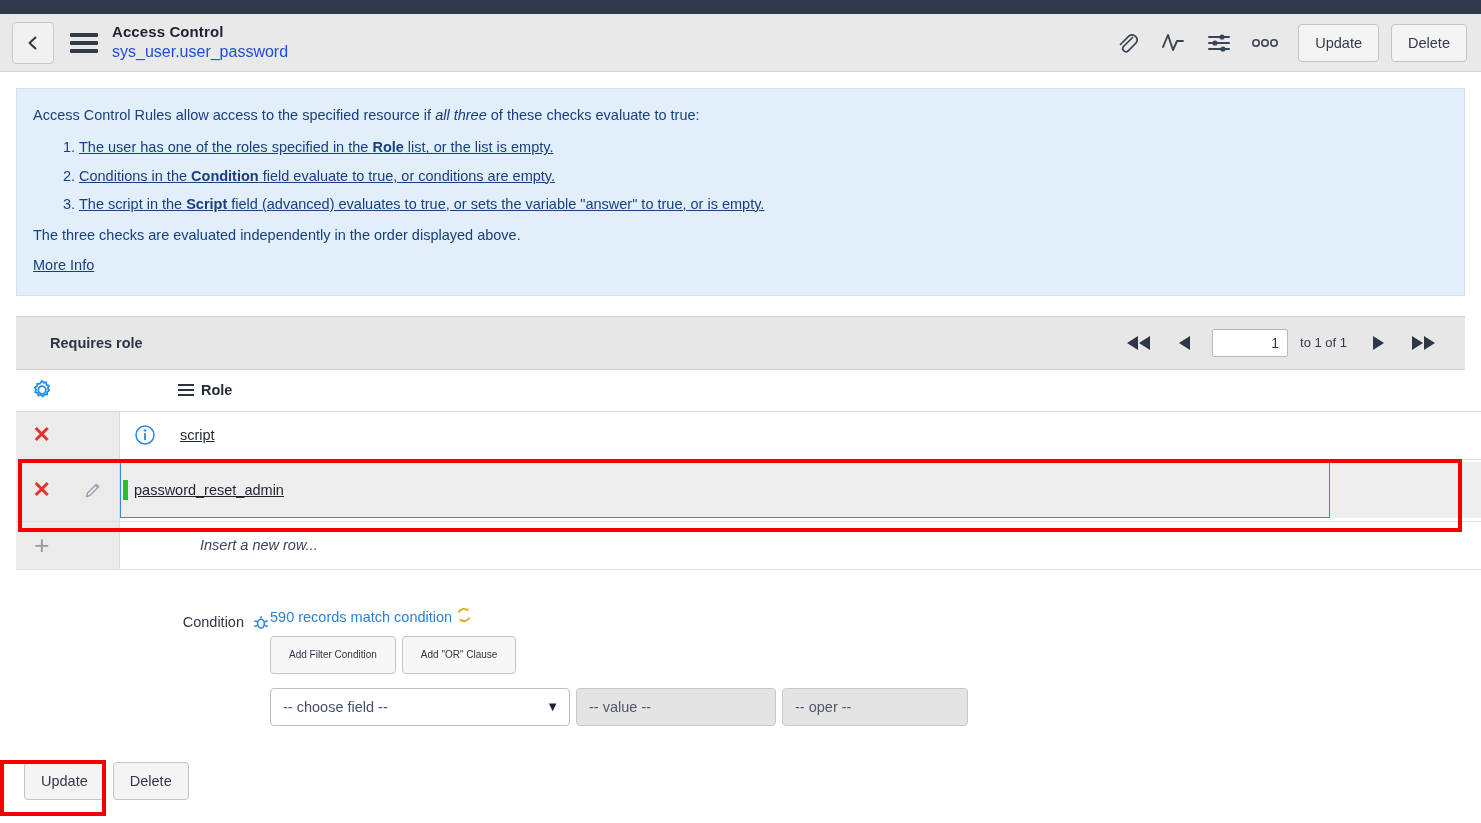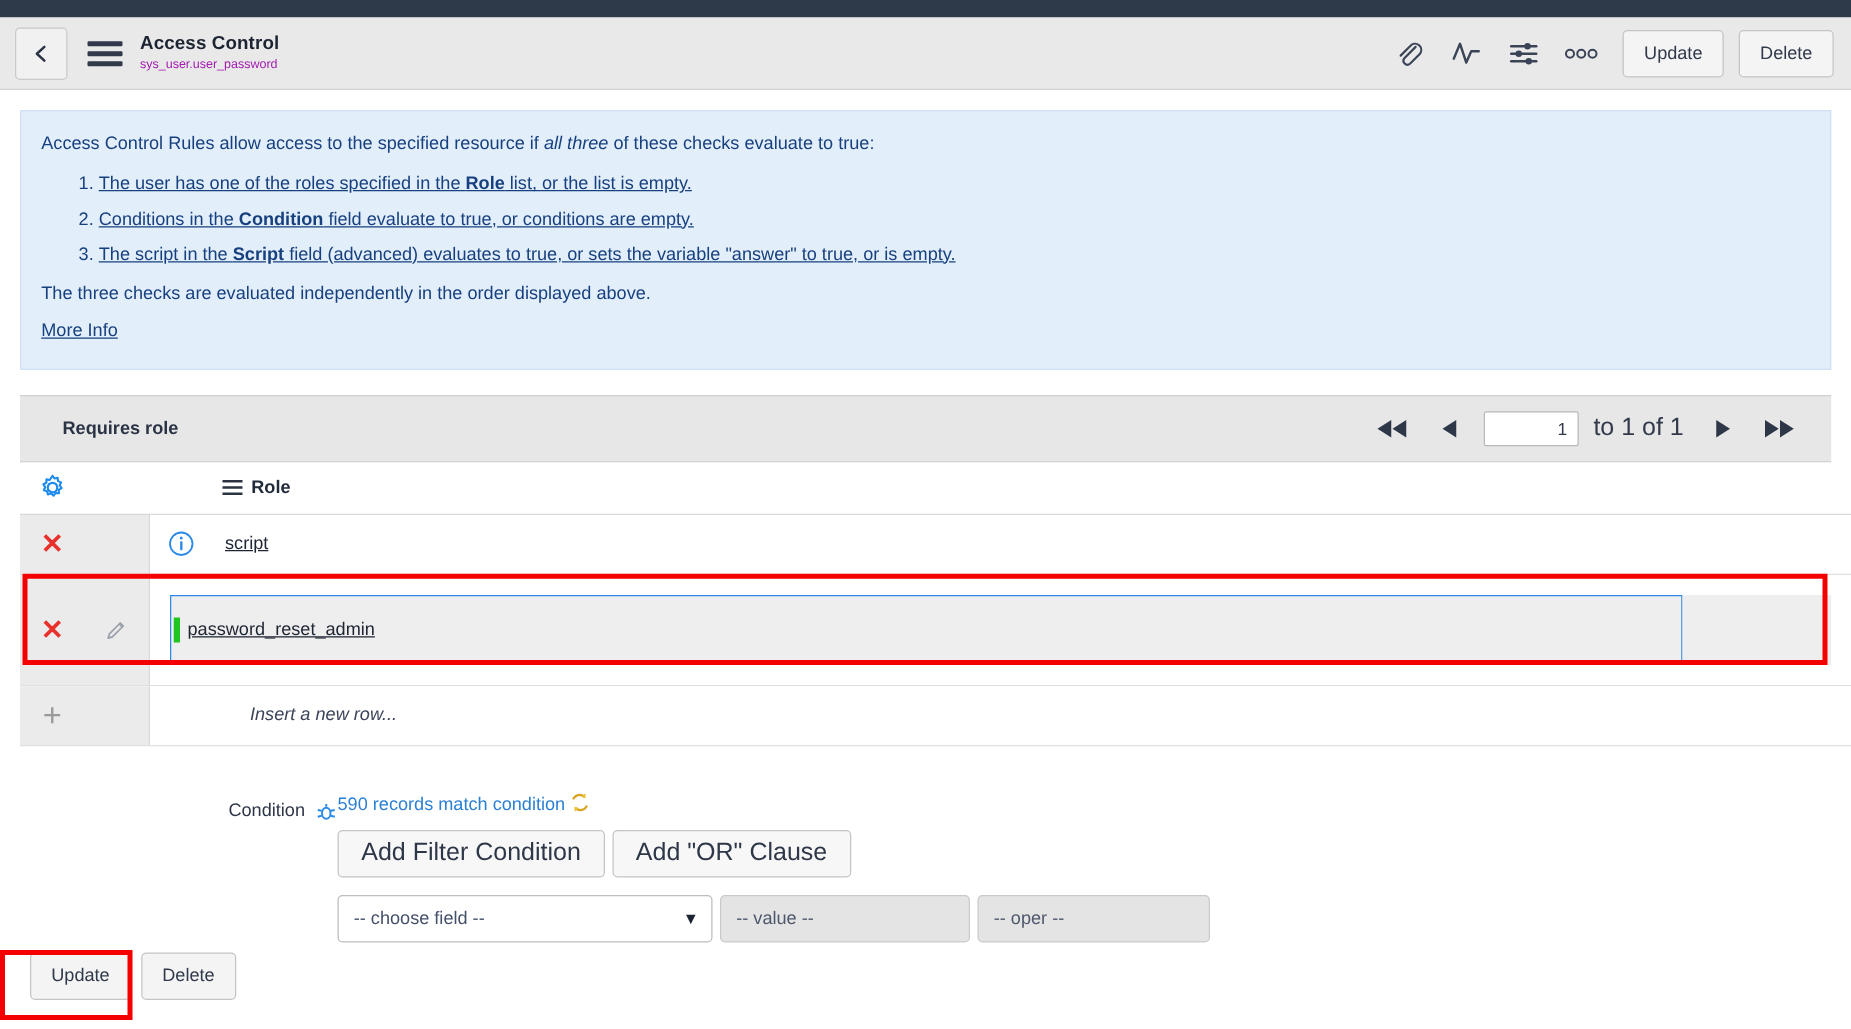--- a/index.html
+++ b/index.html
@@ -46,21 +46,21 @@
     display: flex; flex-direction: column; justify-content: center; gap: 4px;
     cursor: pointer;
     flex: none;
   }
   .hamburger i { display:block; height: 4px; background: #31394a; border-radius: 1px; }
   .title-block { margin-left: 14px; line-height: 1.25; flex: none; }
   .title-main {
     font-size: 15px; font-weight: bold; color: #1c2331;
     letter-spacing: .1px;
   }
-  .title-sub { font-size: 10px; color: #a21caf; margin-top: 1px; }
+  .title-sub { font-size: 16px; color: #1d4ed8; margin-top: 1px; }
 
   .header-right {
     margin-left: auto;
     display: flex; align-items: center; gap: 4px;
   }
   .hicon {
     width: 42px; height: 44px;
     display: flex; align-items: center; justify-content: center;
     cursor: pointer; color: #3a4456;
   }
@@ -130,21 +130,21 @@
     border: 1px solid #b9b9b9;
     background: #fff;
     text-align: right;
     padding-right: 8px;
     font-size: 14px;
     color: #32394a;
     font-family: "Liberation Sans", sans-serif;
     border-radius: 2px;
     margin: 0 6px;
   }
-  .page-label { font-size: 20px; color: #31394a; margin: 0 10px 0 6px; white-space: nowrap; }
+  .page-label { font-size: 13px; color: #31394a; margin: 0 10px 0 6px; white-space: nowrap; }
 
   
   .col-head {
     height: 42px;
     background: #ffffff;
     border-bottom: 1px solid #d8d8d8;
     display: flex; align-items: center;
     margin: 0 0 0 16px;
   }
   .col-gear {
@@ -197,21 +197,21 @@
     font-size: 14.5px; color: #1d2432; text-decoration: underline; cursor: pointer;
   }
   .insert-text {
     font-size: 14.5px; color: #3b4458; font-style: italic; padding-left: 66px; text-align: right;
   }
 
   
   .row.editing { background: #ffffff; min-height: 62px; }
   .row.editing .actions { background: #ebebeb; }
   .edit-cell {
-    flex: 1; display: flex; align-items: center; padding: 16px;
+    flex: 1; display: flex; align-items: center; padding: 0;
   }
   .edit-box {
     margin-left: 0;
     width: 1210px;
     height: 56px;
     background: #eeeeee;
     border: 1px solid #2e8ae6;
     display: flex; align-items: center;
     cursor: text;
   }
@@ -246,21 +246,21 @@
     display: flex; align-items: center; gap: 3px;
     margin-bottom: 8px; margin-left: 0;
   }
   .records-link {
     font-size: 14.5px; color: #2b7fd4; text-decoration: none; cursor: pointer;
   }
   .filter-btns { display: flex; gap: 6px; margin-bottom: 14px; }
   .fbtn {
     height: 38px; padding: 0 18px;
     background: #f7f7f7; border: 1px solid #c4c4c4; border-radius: 4px;
-    font-size: 20px; color: #2e3747; cursor: pointer;
+    font-size: 10px; color: #2e3747; cursor: pointer;
     font-family: "Liberation Sans", sans-serif;
   }
   .filter-row { display: flex; gap: 6px; align-items: center; }
   .sel-field {
     width: 300px; height: 38px;
     background: #fff; border: 1px solid #bdbdbd; border-radius: 4px;
     display: flex; align-items: center; justify-content: space-between;
     padding: 0 10px 0 12px;
     font-size: 14.5px; color: #44506a; cursor: pointer;
   }

